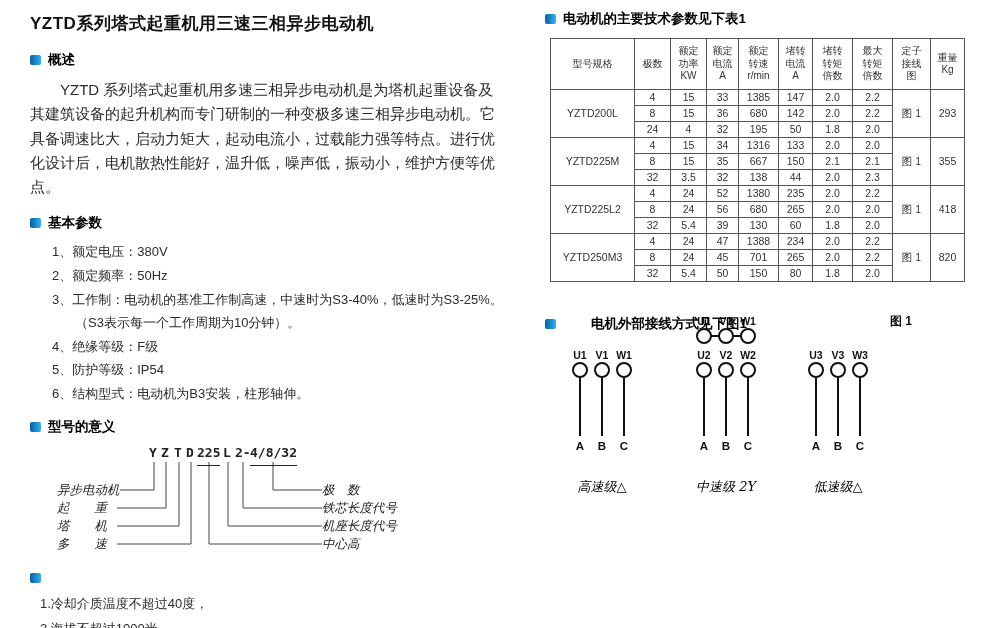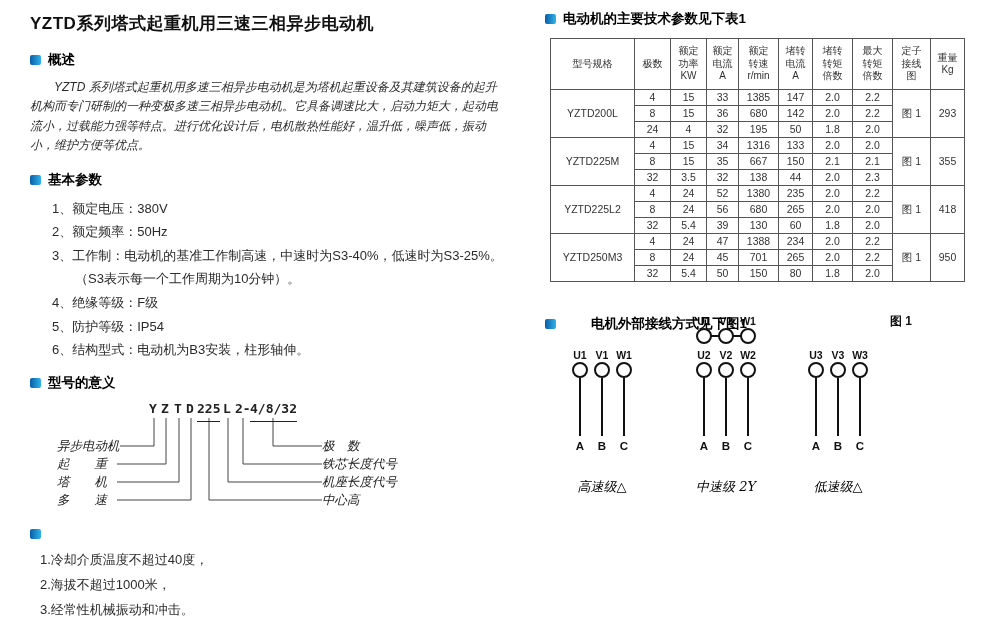--- a/index.html
+++ b/index.html
@@ -8,21 +8,21 @@
     font-family:"Liberation Sans", sans-serif;color:#2b2b2b;
   }
   .col-left{position:absolute;left:30px;top:8px;width:478px;}
   .col-right{position:absolute;left:545px;top:10px;width:452px;}
 
   h1.title{font-size:17px;font-weight:bold;color:#111;margin:4px 0 16px 0;letter-spacing:.5px;}
 
   .sec-heading{display:flex;align-items:center;font-weight:bold;font-size:13.5px;color:#000000;margin:0 0 9px 0;}
   .bullet{width:11px;height:10px;border-radius:2px;background:linear-gradient(90deg,#0a5ca8,#2fb4e9);margin-right:7px;flex:0 0 auto;}
 
-  .para{font-size:12px;line-height:1.62;text-indent:2em;margin:2px 0 15px 0;font-style:italic;}
+  .para{font-size:15px;line-height:1.62;text-indent:2em;margin:2px 0 15px 0;}
 
   .list{font-size:13px;line-height:1.66;margin:0 4px 13px 22px;}
   .list-line{margin-bottom:2px;white-space:nowrap;}
   .list-line.indent{padding-left:23px;}
   .usage-list{margin:4px 0 0 10px;font-size:13px;line-height:1.78;}
 
   
   .model-diagram{position:relative;height:118px;margin:6px 0 10px 0;}
   .md-lines{position:absolute;left:0;top:0;}
   .mp{position:absolute;top:0;font-family:"DejaVu Sans Mono", monospace;font-size:13px;font-weight:bold;color:#222;white-space:nowrap;}
@@ -277,21 +277,21 @@
         <tr>
           <td class="model-cell" rowspan="3">YZTD250M3</td>
           <td>4</td>
           <td>24</td>
           <td>47</td>
           <td>1388</td>
           <td>234</td>
           <td>2.0</td>
           <td>2.2</td>
           <td rowspan="3">图 1</td>
-          <td rowspan="3">950</td>
+          <td rowspan="3">820</td>
         </tr>
         <tr>
           <td>8</td>
           <td>24</td>
           <td>45</td>
           <td>701</td>
           <td>265</td>
           <td>2.0</td>
           <td>2.2</td>
         </tr>

